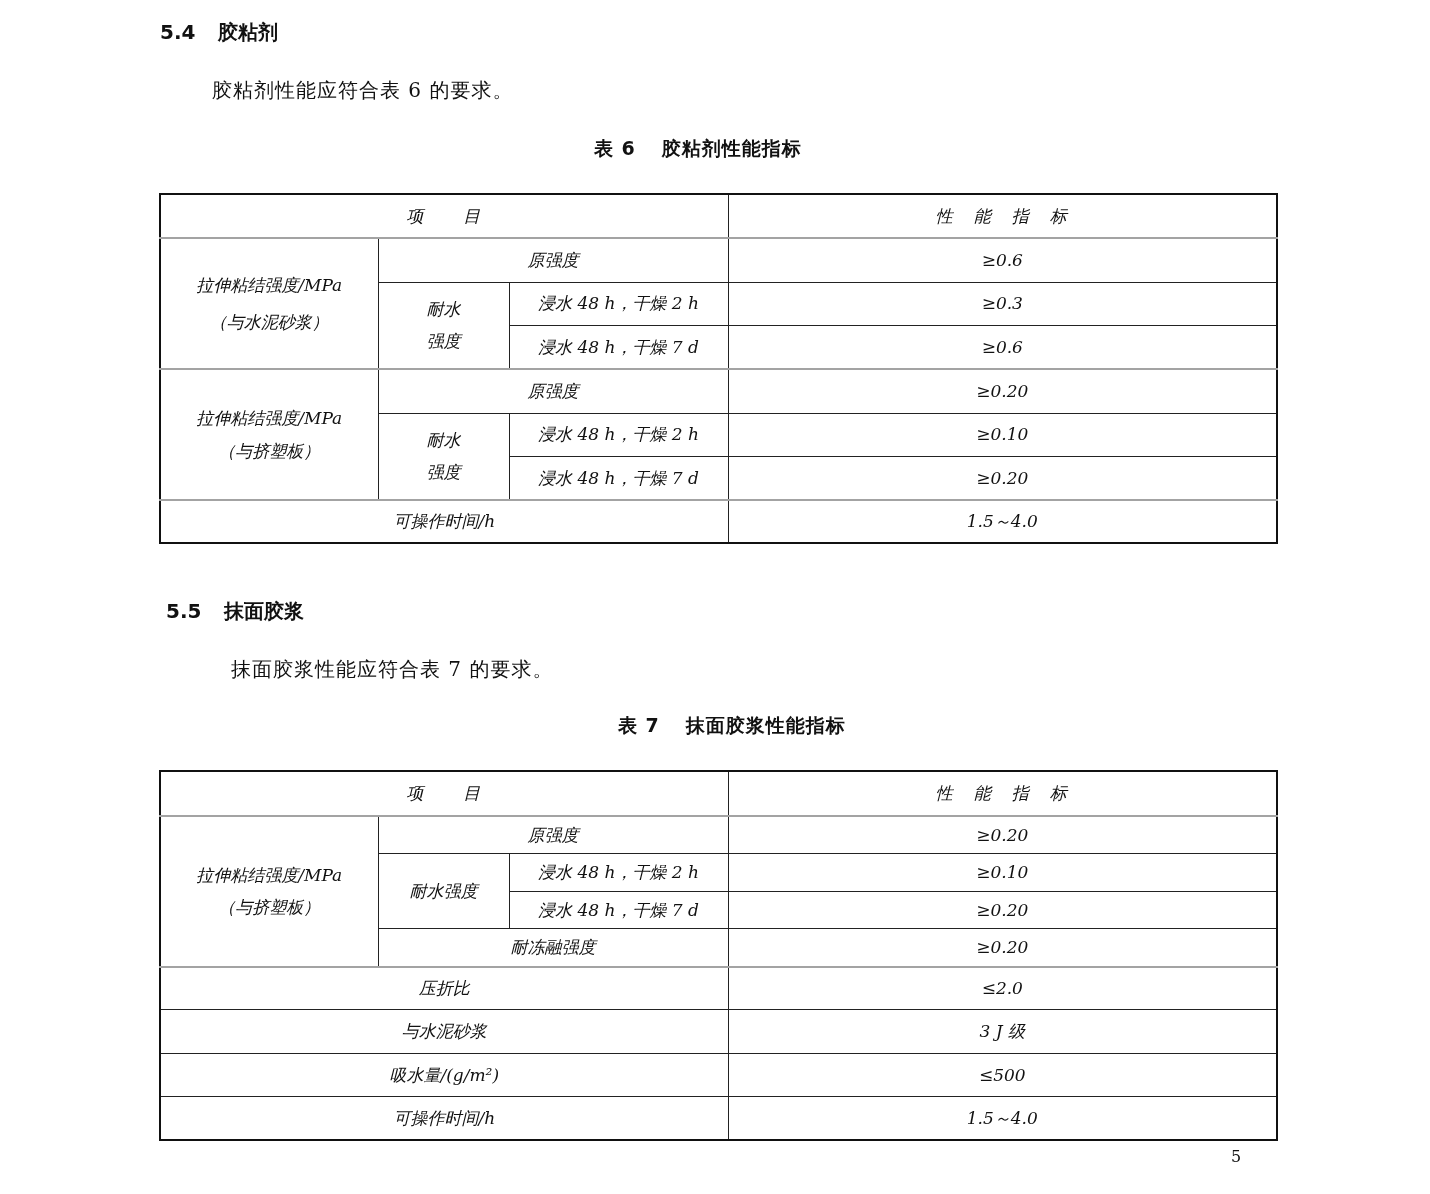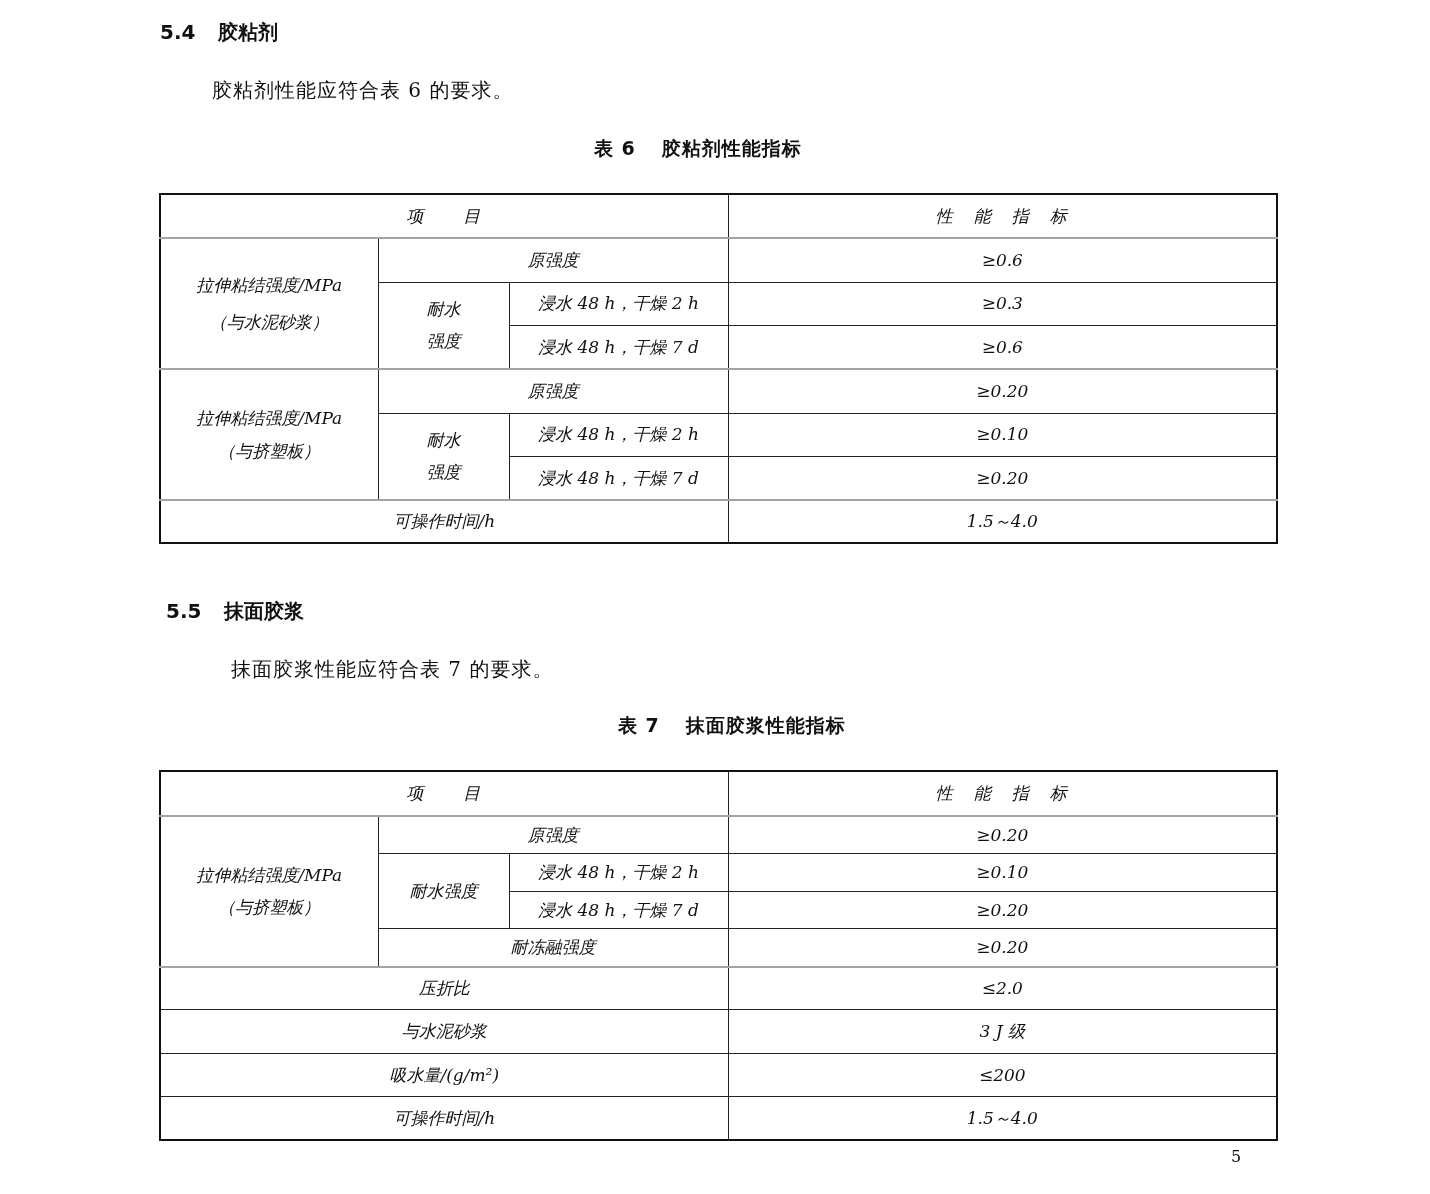--- a/index.html
+++ b/index.html
@@ -132,21 +132,21 @@
   <tr style="height:43px" class="thick-top">
     <td colspan="3">压折比</td>
     <td>≤2.0</td>
   </tr>
   <tr style="height:44px">
     <td colspan="3">与水泥砂浆</td>
     <td>3 J 级</td>
   </tr>
   <tr style="height:43px">
     <td colspan="3">吸水量/(g/m²)</td>
-    <td>≤200</td>
+    <td>≤500</td>
   </tr>
   <tr style="height:43px">
     <td colspan="3">可操作时间/h</td>
     <td>1.5～4.0</td>
   </tr>
 </tbody>
   </table>
 
 <div class="abs pageno" style="left:1231px; top:1147px;">5</div>
 

